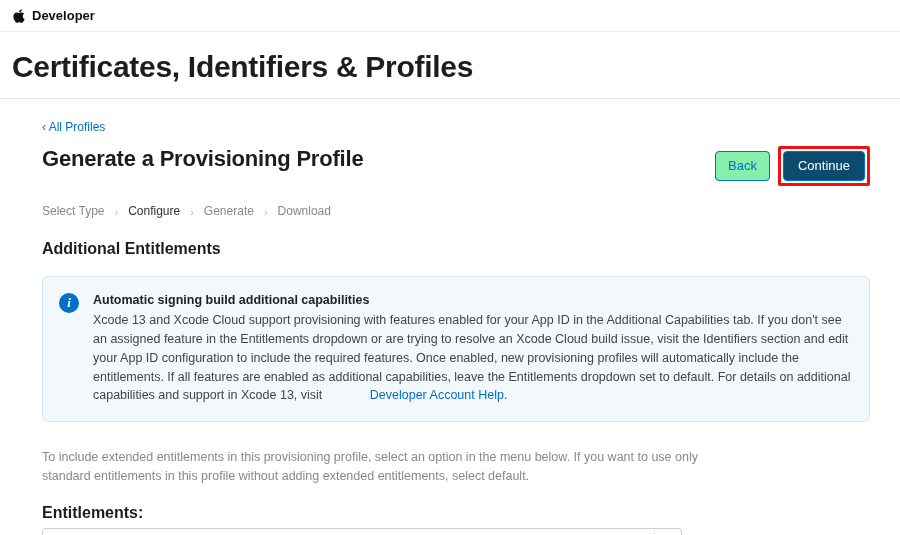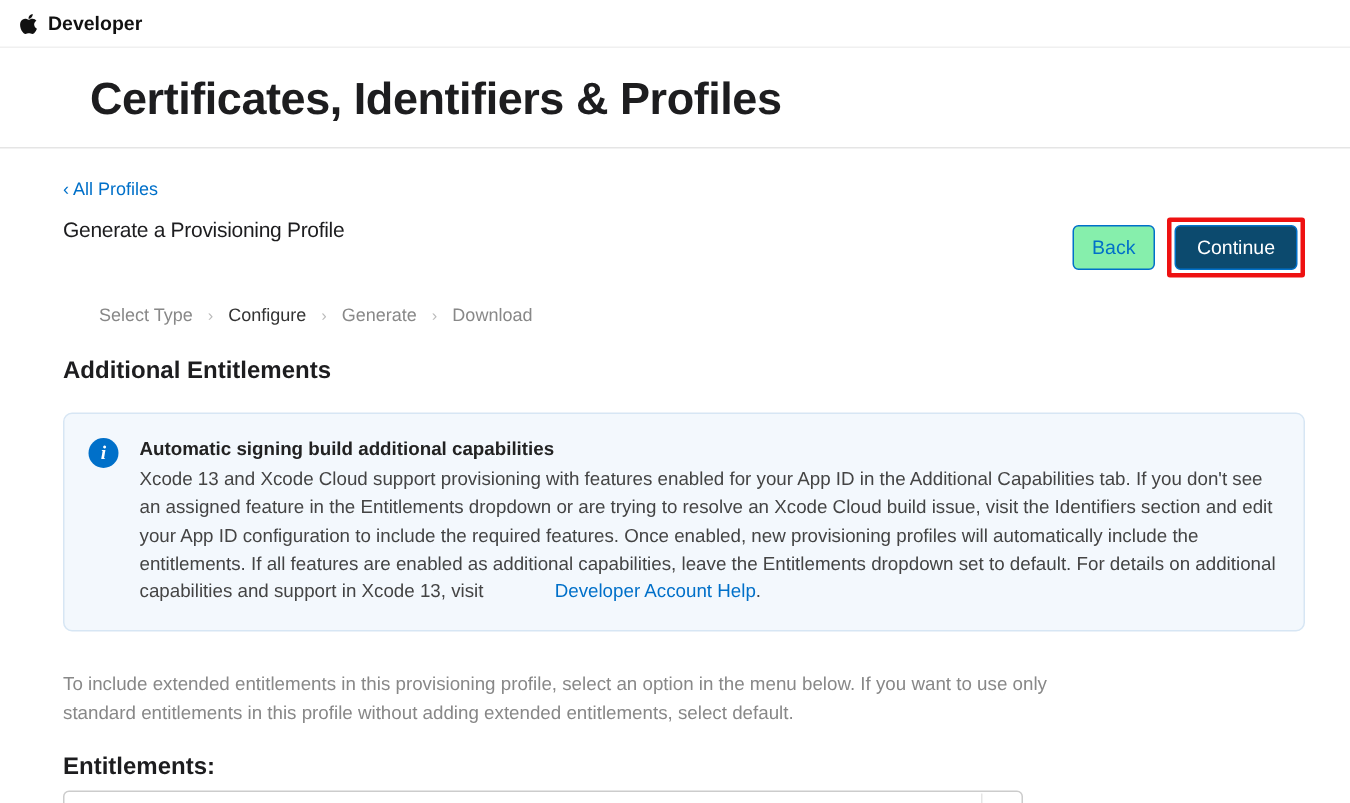--- a/index.html
+++ b/index.html
@@ -3,36 +3,36 @@
   <meta charset="utf-8">
   <style>
     * { box-sizing: border-box; margin: 0; padding: 0; }
     body { font-family: -apple-system, BlinkMacSystemFont, "Segoe UI", Helvetica, Arial, sans-serif; color: #1d1d1f; background: #fff; width: 900px; }
 
     .top-nav { height: 32px; display: flex; align-items: center; padding: 0 12px; border-bottom: 1px solid #f0f0f0; }
     .apple-logo { width: 14px; height: 14px; margin-right: 6px; }
     .top-nav .brand { font-size: 13px; font-weight: 600; color: #111; }
 
     .page-title-bar { padding: 18px 12px 14px; border-bottom: 1px solid #e5e5e5; }
-    .page-title-bar h1 { font-size: 30px; font-weight: 700; letter-spacing: -0.3px; margin-left: 48px; }
+    .page-title-bar h1 { font-size: 30px; font-weight: 700; letter-spacing: -0.3px; }
 
     .content { padding: 18px 30px 40px 42px; }
 
     .back-link { color: #0070c9; font-size: 12px; text-decoration: none; display: inline-block; margin-bottom: 12px; }
 
     .header-row { display: flex; justify-content: space-between; align-items: flex-start; margin-bottom: 18px; }
-    .subpage-title { font-size: 14px; font-weight: 400; letter-spacing: -0.2px; }
+    .subpage-title { font-size: 22px; font-weight: 700; letter-spacing: -0.2px; }
 
     .button-group { display: flex; gap: 8px; align-items: center; }
     .btn { font-size: 13px; font-weight: 400; padding: 6px 14px; border-radius: 4px; cursor: pointer; line-height: 1.2; }
     .btn-back { background: #86efac; color: #0070c9; border: 1px solid #0070c9; padding: 6px 12px; }
     .btn-continue { background: #0c4a6e; color: #fff; border: 1px solid #0070c9; padding: 6px 14px; }
     .highlight-box { border: 3px solid #e11; padding: 2px; border-radius: 2px; display: inline-flex; }
 
-    .steps { display: flex; align-items: flex-end; gap: 10px; font-size: 12px; color: #888; margin-bottom: 22px; margin-left: 24px; }
+    .steps { display: flex; align-items: flex-end; gap: 10px; font-size: 12px; color: #888; margin-bottom: 22px; }
     .steps .active { color: #333; font-weight: 500; }
     .steps .chev { color: #bbb; font-size: 11px; }
 
     .section-title { font-size: 16px; font-weight: 700; margin-bottom: 18px; }
 
     .info-box { background: #f3f8fd; border: 1px solid #d7e6f4; border-radius: 6px; padding: 14px 16px 16px; display: flex; gap: 14px; margin-bottom: 26px; }
     .info-icon-wrap { flex-shrink: 0; width: 20px; height: 20px; background: #0070c9; border-radius: 50%; color: #fff; display: flex; align-items: center; justify-content: center; font-family: Georgia, serif; font-style: italic; font-weight: 700; font-size: 13px; margin-top: 2px; }
     .info-body { font-size: 12.5px; line-height: 1.5; color: #444; }
     .info-body .info-title { font-weight: 600; color: #222; margin-bottom: 2px; display: block; }
     .info-body a { color: #0070c9; text-decoration: none; padding-left: 44px; }

